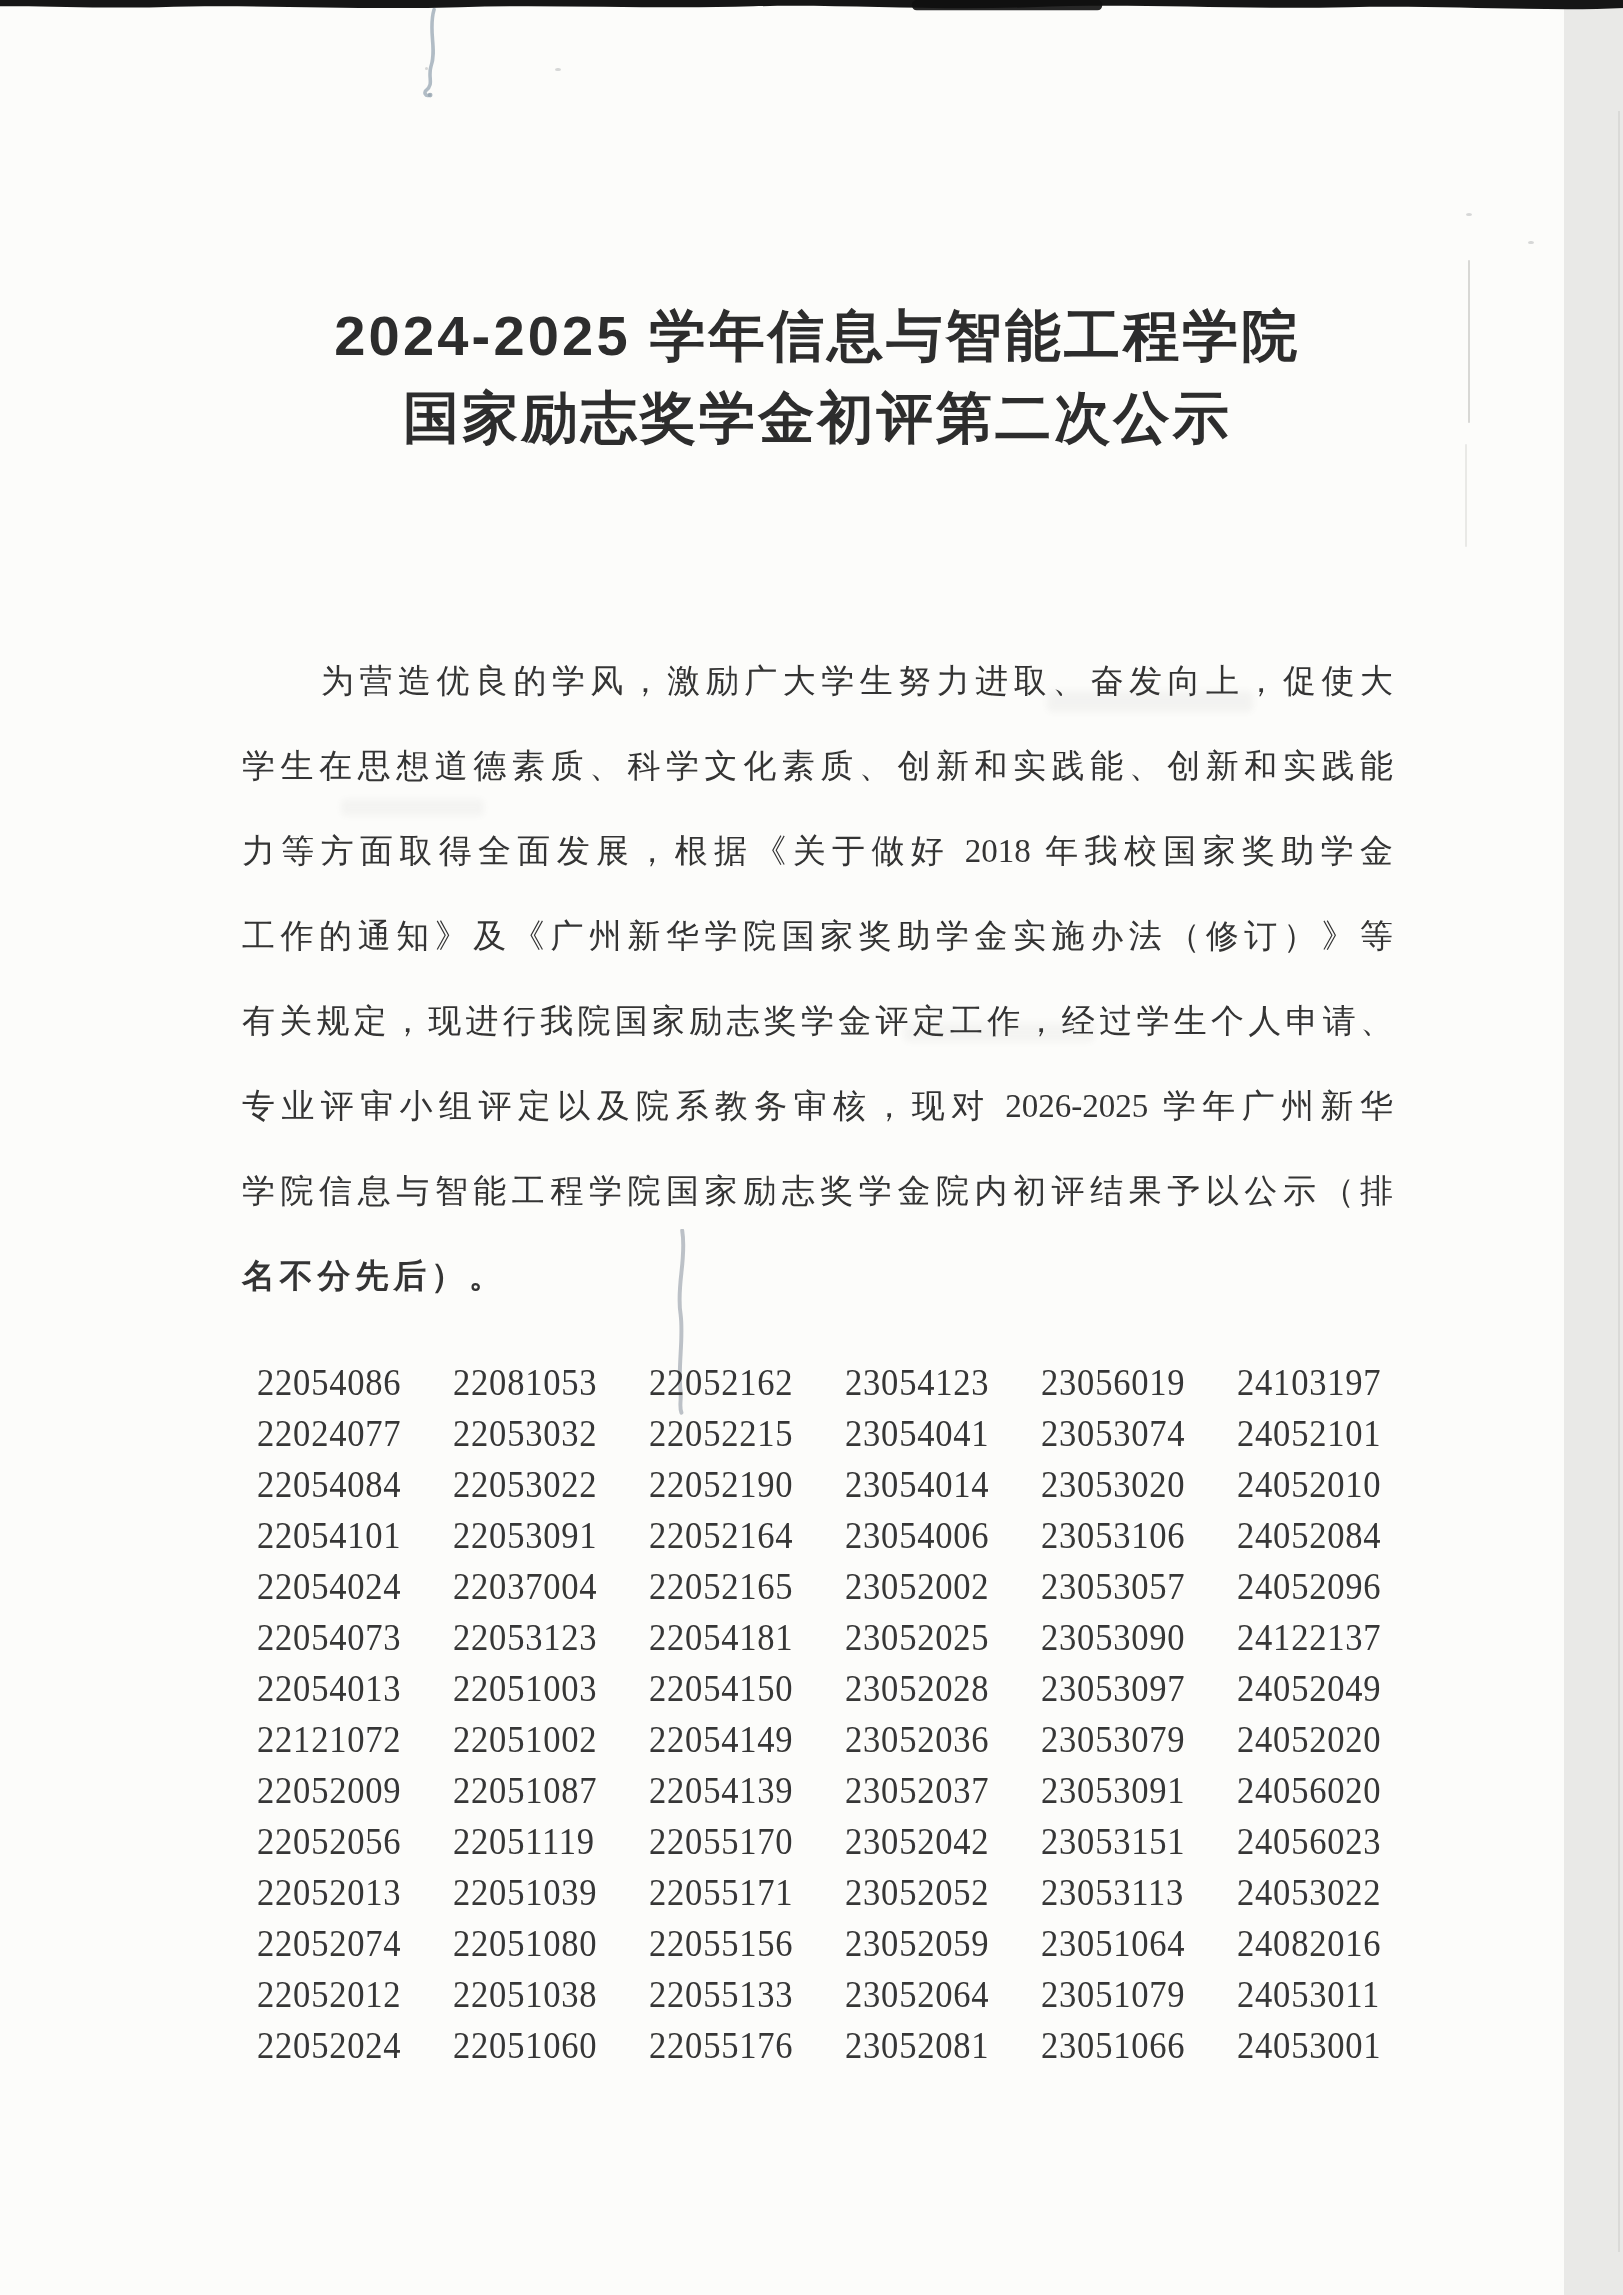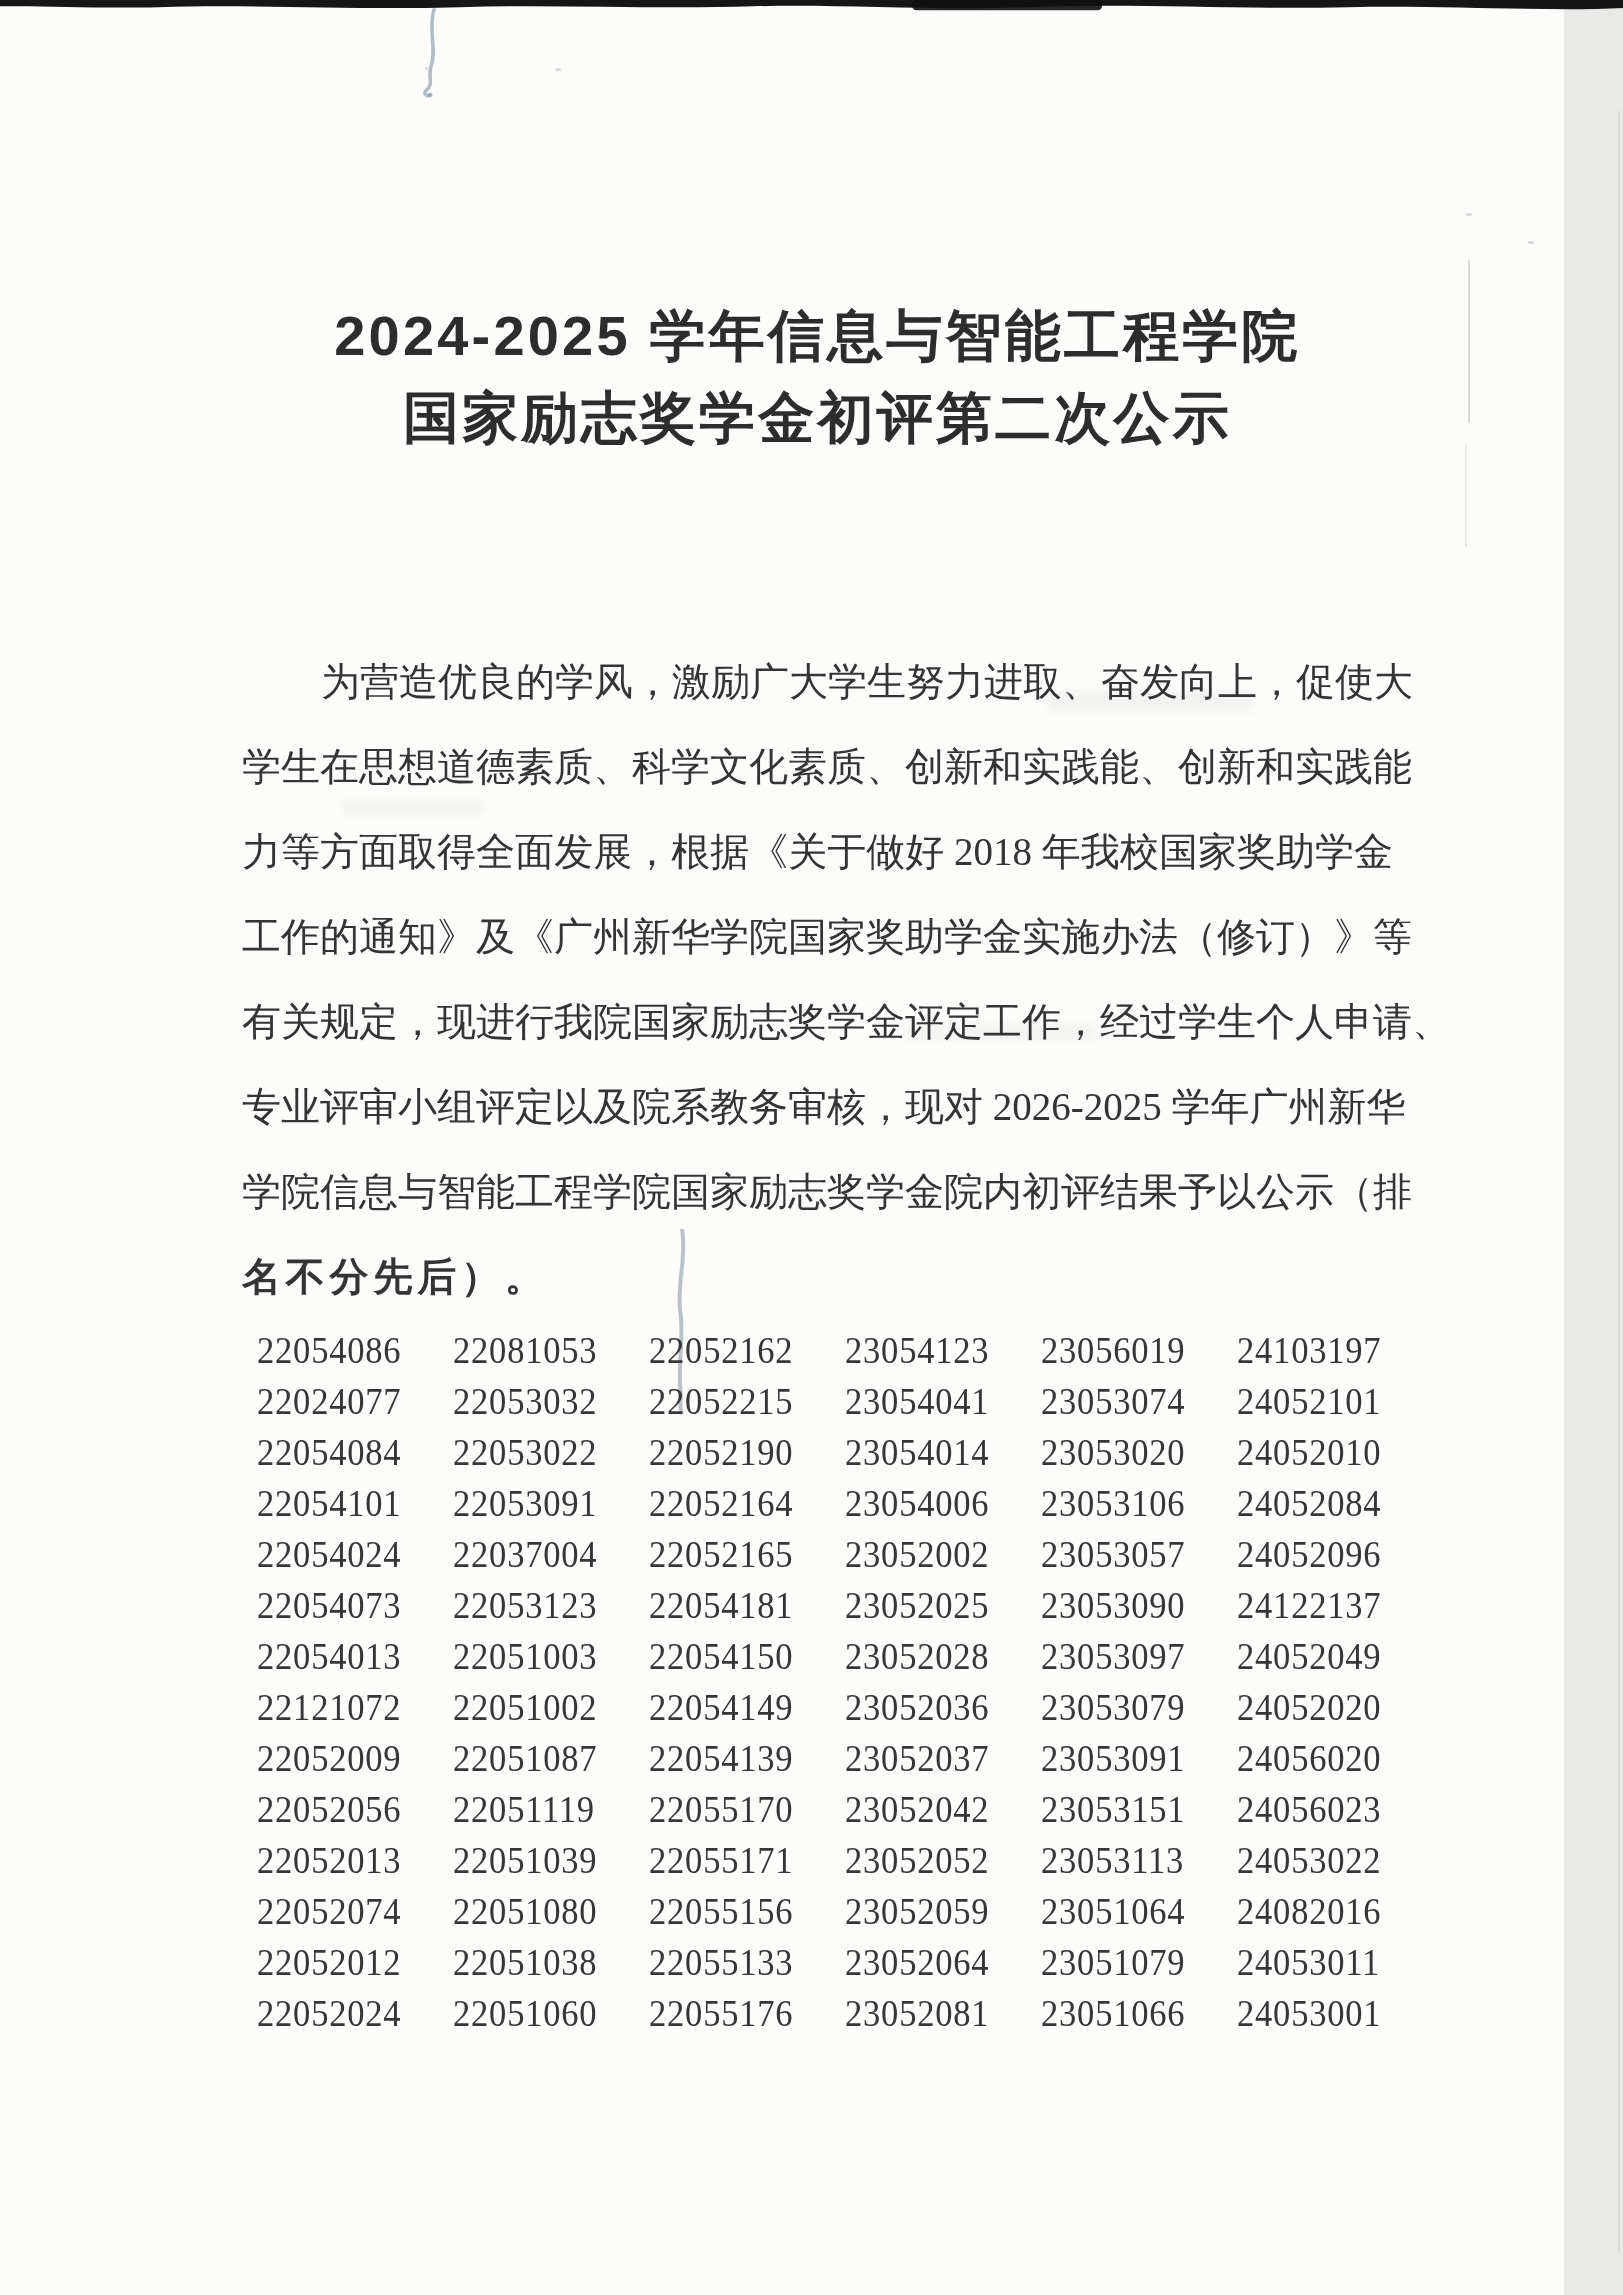--- a/index.html
+++ b/index.html
@@ -53,36 +53,36 @@
     font-size: 56px;
     line-height: 82px;
     color: #2d2d2d;
     letter-spacing: 3.2px;
   }
 
   
   .body-block {
     position: absolute; left: 242px; top: 639px; width: 1151px;
     font-family: "Liberation Serif", serif;
-    font-size: 39px;
+    font-size: 33px;
     line-height: 85px;
     color: #343434;
   }
   .body-line {
     text-align: justify;
     text-align-last: justify;
     white-space: nowrap;
     height: 85px;
   }
   .body-line.first { text-indent: 79px; }
   .body-line.last  { text-align-last: left; letter-spacing: 4.8px; font-weight: bold; }
 
   
   .id-table {
-    position: absolute; left: 257px; top: 1324px; width: 1189px;
+    position: absolute; left: 257px; top: 1356px; width: 1189px;
   }
   .id-row {
     display: grid;
     grid-template-columns: repeat(6, 196px);
     justify-items: start;
     align-items: center;
     height: 51px;
   }
   .id-cell {
     display: inline-block;

